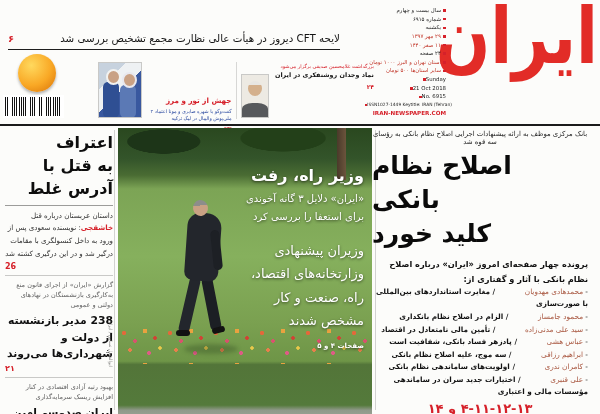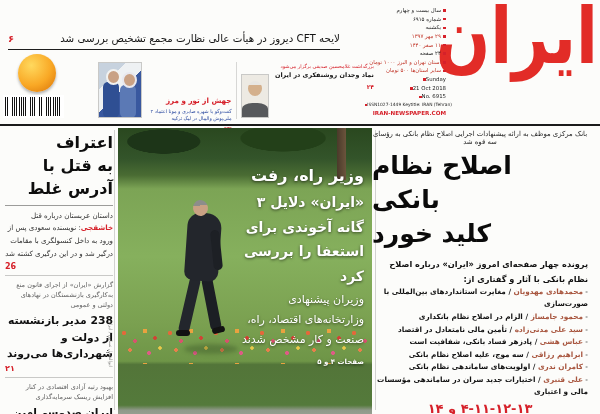--- a/index.html
+++ b/index.html
@@ -100,33 +100,33 @@
      border-radius:13px 15px 9px 9px;transform:rotate(4deg);}
   .fg-arm{position:absolute;left:36px;top:30px;width:9px;height:40px;background:#1d2025;border-radius:5px;transform:rotate(-6deg);}
   .fg-leg1{position:absolute;left:8px;top:76px;width:11px;height:58px;background:#23262c;border-radius:5px;transform:rotate(13deg);}
   .fg-leg2{position:absolute;left:30px;top:76px;width:11px;height:55px;background:#1c1f24;border-radius:5px;transform:rotate(-11deg);}
   .fg-shoe1{position:absolute;left:0px;top:130px;width:14px;height:6px;background:#121212;border-radius:3px;}
   .fg-shoe2{position:absolute;left:36px;top:127px;width:13px;height:6px;background:#121212;border-radius:3px;transform:rotate(-14deg);}
   
   #overlay{position:absolute;right:8px;top:38px;width:134px;text-align:right;color:#fff;
      text-shadow:0 1px 3px rgba(0,0,0,.6);}
   .ov-title{font-size:16px;font-weight:bold;}
-  .ov-sub{font-size:14px;font-weight:bold;line-height:1.75;margin-top:5px;}
-  .ov-deck{font-size:11px;line-height:1.8;margin-top:2px;}
+  .ov-sub{font-size:10px;font-weight:normal;line-height:1.75;margin-top:5px;}
+  .ov-deck{font-size:13px;line-height:1.8;margin-top:14px;}
   .ov-pages{font-size:7px;font-weight:bold;margin-top:9px;}
   #credit{position:absolute;left:108px;top:320px;writing-mode:vertical-rl;font-size:4.8px;color:#8a8a88;}
   
   #right-col{position:absolute;left:372px;top:127px;width:216px;text-align:right;}
   .rc-kicker{font-size:6.9px;color:#222;text-align:center;margin-top:3px;}
   .rc-h1 span{display:block;font-size:25px;font-weight:bold;color:#0a0a0a;text-align:left;line-height:1.35;}
   .rc-h1{margin-top:3px;}
   .rc-intro{font-size:8.2px;font-weight:bold;color:#111;line-height:1.75;margin-top:7px;}
   .rc-item{font-size:7.3px;line-height:1.72;color:#131313;}
   .rc-item::before{content:"- ";}
-  .rc-name{color:#a8563f;font-weight:bold;}
+  .rc-name{color:#a8563f;font-weight:normal;margin-left:27px;}
   .rc-topic{font-weight:bold;}
   .rc-topic::before{content:" / ";}
   .rc-pages{color:#d6212a;font-weight:bold;font-size:13px;text-align:center;margin-top:2px;}
 </style>
 </head>
 <body>
 
 <div class="page">
 
   <div id="logo">ایران</div>

